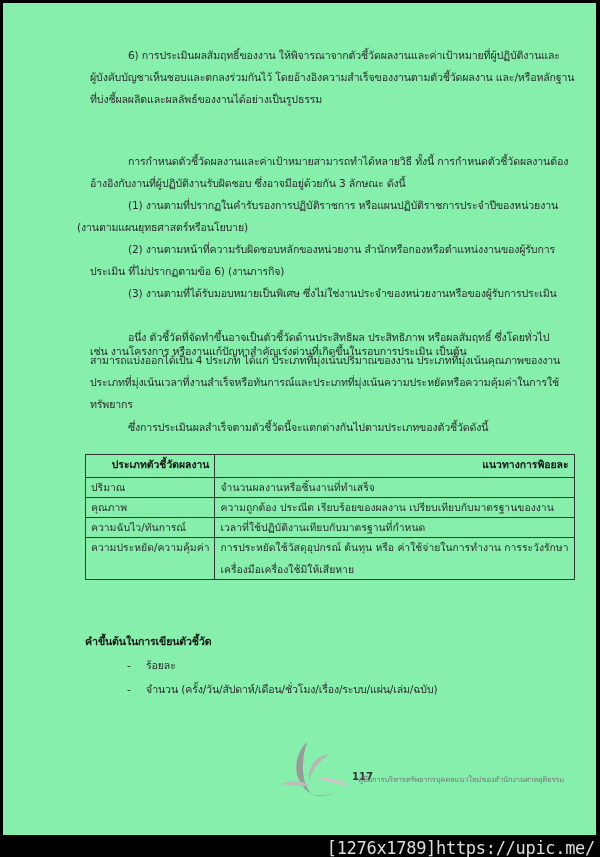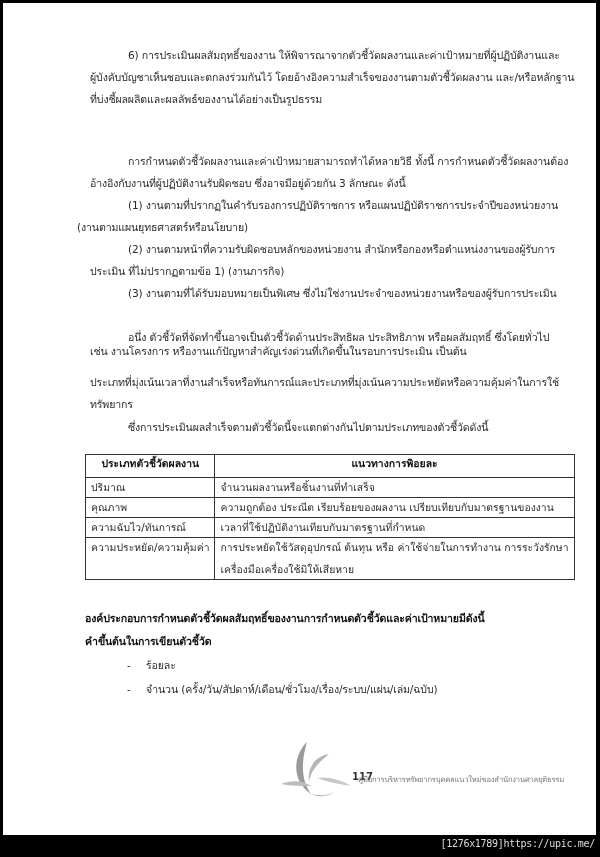--- a/index.html
+++ b/index.html
@@ -2,68 +2,69 @@
 <html><head>
 <meta charset="utf-8">
 <style>
   html, body { margin:0; padding:0; }
   body {
     width:600px; height:857px; background:#000; position:relative; overflow:hidden;
     font-family:"DejaVu Sans", sans-serif;
   }
   .page {
     position:absolute; left:3px; top:3px; width:593px; height:832px;
-    background:#ffffff; color:#222;
+    background:#86efac; color:#222;
   }
   .txt {
     position:absolute; font-size:10.6px; line-height:13px; color:#2a2a2a;
     white-space:nowrap; letter-spacing:-0.15px;
   }
   .bold { font-weight:bold; color:#111; }
   table.kpi {
     position:absolute; left:82px; top:451px; width:463px;
     border-collapse:collapse; font-size:10.4px; color:#2a2a2a;
   }
   table.kpi td, table.kpi th {
     border:1px solid #333; padding:3px 5px; vertical-align:top; line-height:13px;
     white-space:nowrap;
   }
-  table.kpi th { font-weight:bold; text-align:center; color:#111; height:16px;font-family:Liberation Mono, monospace; }
+  table.kpi th { font-weight:bold; text-align:right; color:#111; height:16px; }
   table.kpi td.c1 { width:118px; }
   table.kpi tr.r { height:20px; }
   .footer-logo { position:absolute; left:278px; top:737px; width:70px; height:58px; }
   .page-num { position:absolute; left:301px; top:768px; font-size:10px; font-weight:bold; color:#333;padding-left:48px; }
   .footer-title { position:absolute; left:355px; top:770px; font-size:7.6px; color:#777; white-space:nowrap; letter-spacing:-0.2px;text-align:center; }
   .watermark {
     position:absolute; right:5px; top:838px; font-family:"DejaVu Sans Mono", monospace;
-    font-size:10px; color:#ddd; white-space:nowrap; letter-spacing:-0.3px;
+    font-size:17px; color:#ddd; white-space:nowrap; letter-spacing:-0.3px;
   }
 </style>
 </head>
 <body>
 
 <div class="page">
 
   <div class="txt" style="left:125px;top:46px;">6)   การประเมินผลสัมฤทธิ์ของงาน ให้พิจารณาจากตัวชี้วัดผลงานและค่าเป้าหมายที่ผู้ปฏิบัติงานและ</div>
   <div class="txt" style="left:87px;top:68px;">ผู้บังคับบัญชาเห็นชอบและตกลงร่วมกันไว้ โดยอ้างอิงความสำเร็จของงานตามตัวชี้วัดผลงาน และ/หรือหลักฐาน</div>
   <div class="txt" style="left:87px;top:90px;">ที่บ่งชี้ผลผลิตและผลลัพธ์ของงานได้อย่างเป็นรูปธรรม</div>
 
   <div class="txt" style="left:125px;top:152px;">การกำหนดตัวชี้วัดผลงานและค่าเป้าหมายสามารถทำได้หลายวิธี ทั้งนี้ การกำหนดตัวชี้วัดผลงานต้อง</div>
   <div class="txt" style="left:87px;top:174px;">อ้างอิงกับงานที่ผู้ปฏิบัติงานรับผิดชอบ ซึ่งอาจมีอยู่ด้วยกัน 3 ลักษณะ ดังนี้</div>
 
   <div class="txt" style="left:125px;top:196px;">(1)  งานตามที่ปรากฏในคำรับรองการปฏิบัติราชการ หรือแผนปฏิบัติราชการประจำปีของหน่วยงาน</div>
   <div class="txt" style="left:74px;top:218px;">(งานตามแผนยุทธศาสตร์หรือนโยบาย)</div>
 
   <div class="txt" style="left:125px;top:240px;">(2)  งานตามหน้าที่ความรับผิดชอบหลักของหน่วยงาน สำนักหรือกองหรือตำแหน่งงานของผู้รับการ</div>
-  <div class="txt" style="left:87px;top:262px;">ประเมิน ที่ไม่ปรากฏตามข้อ 1) (งานภารกิจ)</div>
+  <div class="txt" style="left:87px;top:262px;">ประเมิน ที่ไม่ปรากฏตามข้อ 6) (งานภารกิจ)</div>
 
   <div class="txt" style="left:125px;top:284px;">(3)  งานตามที่ได้รับมอบหมายเป็นพิเศษ ซึ่งไม่ใช่งานประจำของหน่วยงานหรือของผู้รับการประเมิน</div>
   <div class="txt" style="left:87px;top:306px;margin-top:36px;">เช่น งานโครงการ หรืองานแก้ปัญหาสำคัญเร่งด่วนที่เกิดขึ้นในรอบการประเมิน เป็นต้น</div>
 
   <div class="txt" style="left:125px;top:328px;">อนึ่ง ตัวชี้วัดที่จัดทำขึ้นอาจเป็นตัวชี้วัดด้านประสิทธิผล ประสิทธิภาพ หรือผลสัมฤทธิ์ ซึ่งโดยทั่วไป</div>
+  <div class="txt" style="left:87px;top:351px;">สามารถแบ่งออกได้เป็น 4 ประเภท ได้แก่ ประเภทที่มุ่งเน้นปริมาณของงาน ประเภทที่มุ่งเน้นคุณภาพของงาน</div>
   <div class="txt" style="left:87px;top:373px;">ประเภทที่มุ่งเน้นเวลาที่งานสำเร็จหรือทันการณ์และประเภทที่มุ่งเน้นความประหยัดหรือความคุ้มค่าในการใช้</div>
   <div class="txt" style="left:87px;top:395px;">ทรัพยากร</div>
 
   <div class="txt" style="left:125px;top:418px;">ซึ่งการประเมินผลสำเร็จตามตัวชี้วัดนี้จะแตกต่างกันไปตามประเภทของตัวชี้วัดดังนี้</div>
 
   <table class="kpi">
     <tbody>
         <tr>
       <th class="c1">ประเภทตัวชี้วัดผลงาน</th>
       <th>แนวทางการพิอยละ</th>
@@ -83,21 +84,20 @@
     <tr>
       <td class="c1">ความประหยัด/ความคุ้มค่า</td>
       <td>
         <div style="margin-bottom:9px;">การประหยัดใช้วัสดุอุปกรณ์ ต้นทุน หรือ ค่าใช้จ่ายในการทำงาน การระวังรักษา</div>
         <div>เครื่องมือเครื่องใช้มิให้เสียหาย</div>
       </td>
     </tr>
   </tbody>
     </table>
 
-  <div class="txt bold" style="left:82px;top:609px;">องค์ประกอบการกำหนดตัวชี้วัดผลสัมฤทธิ์ของงานการกำหนดตัวชี้วัดและค่าเป้าหมายมีดังนี้</div>
   <div class="txt bold" style="left:82px;top:632px;">คำขึ้นต้นในการเขียนตัวชี้วัด</div>
 
   <div class="txt" style="left:124px;top:656px;">-</div>
   <div class="txt" style="left:143px;top:656px;">ร้อยละ</div>
   <div class="txt" style="left:124px;top:680px;">-</div>
   <div class="txt" style="left:143px;top:680px;">จำนวน  (ครั้ง/วัน/สัปดาห์/เดือน/ชั่วโมง/เรื่อง/ระบบ/แผ่น/เล่ม/ฉบับ)</div>
 
   <svg class="footer-logo" viewBox="0 0 70 58">
     <path d="M26 2 C12 16, 10 40, 30 54 C20 40, 20 22, 26 2 Z" fill="#9a9a9a"></path>
     <path d="M48 14 C34 16, 26 28, 28 42 C30 30, 38 22, 48 14 Z" fill="#b5b5b5"></path>

